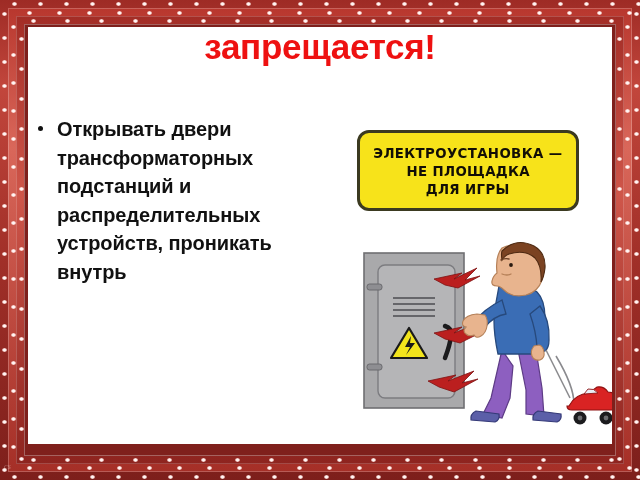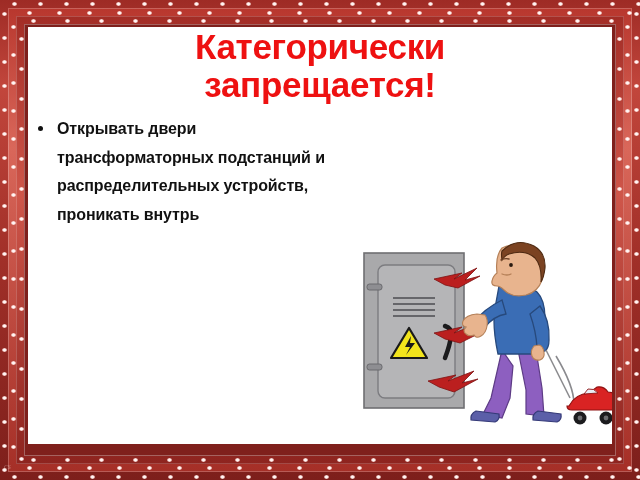--- a/index.html
+++ b/index.html
@@ -77,21 +77,21 @@
   #bullets {
     position: absolute;
     left: 30px;
     top: 115px;
     width: 300px;
   }
   .bullet-row {
     position: relative;
     padding-left: 27px;
     color: #111111;
-    font-size: 16px;
+    font-size: 20px;
     font-weight: bold;
     line-height: 28.5px;
     letter-spacing: -0.1px;
   }
   .bullet-row + .bullet-row { margin-top: 0px; }
   .bullet-mark {
     position: absolute;
     left: 8px;
     top: 11px;
     width: 5px;
@@ -390,31 +390,35 @@
       <span class="dot" style="left: 617px; top: 367px;"></span>
       <span class="dot" style="left: 19px; top: 397px;"></span>
       <span class="dot" style="left: 617px; top: 397px;"></span>
       <span class="dot" style="left: 19px; top: 427px;"></span>
       <span class="dot" style="left: 617px; top: 427px;"></span>
       <span class="dot" style="left: 19px; top: 457px;"></span>
       <span class="dot" style="left: 617px; top: 457px;"></span>
     </div>
 
   <div id="title">
-    <div>Категорически</div>
     <div>запрещается!</div>
   </div>
 
   <div id="bullets">
     <div class="bullet-row">
       <span class="bullet-mark"></span>
       <span>Открывать двери трансформаторных подстанций и распределительных устройств, проникать внутрь</span>
     </div>
   </div>
 
+  <div id="warning-sign">
+    <div class="wline">ЭЛЕКТРОУСТАНОВКА —</div>
+    <div class="wline">НЕ  ПЛОЩАДКА</div>
+    <div class="wline">ДЛЯ  ИГРЫ</div>
+  </div>
 
   <div id="illustration">
     <svg width="262" height="200" viewBox="0 0 262 200" xmlns="http://www.w3.org/2000/svg">
 
       <g>
         <rect x="14" y="15" width="100" height="155" fill="#a9a9ab" stroke="#6f6f72" stroke-width="1.6"></rect>
         <rect x="28" y="27" width="77" height="133" rx="7" fill="#b5b5b7" stroke="#7c7c80" stroke-width="1.4"></rect>
 
         <rect x="17" y="46" width="15" height="6" rx="2.5" fill="#8e8e92" stroke="#6a6a6e" stroke-width="1"></rect>
         <rect x="17" y="126" width="15" height="6" rx="2.5" fill="#8e8e92" stroke="#6a6a6e" stroke-width="1"></rect>

